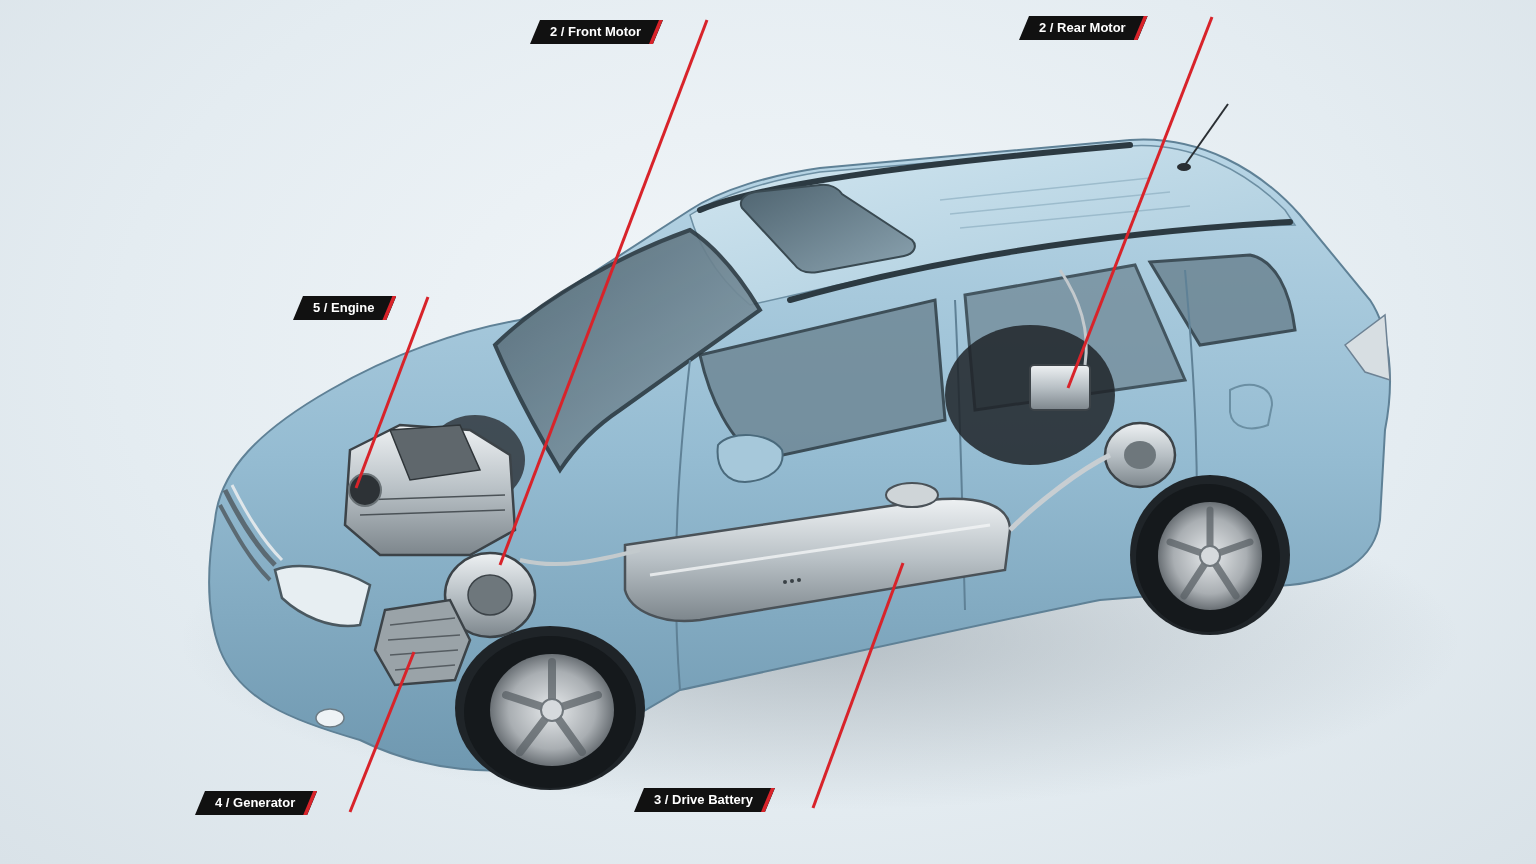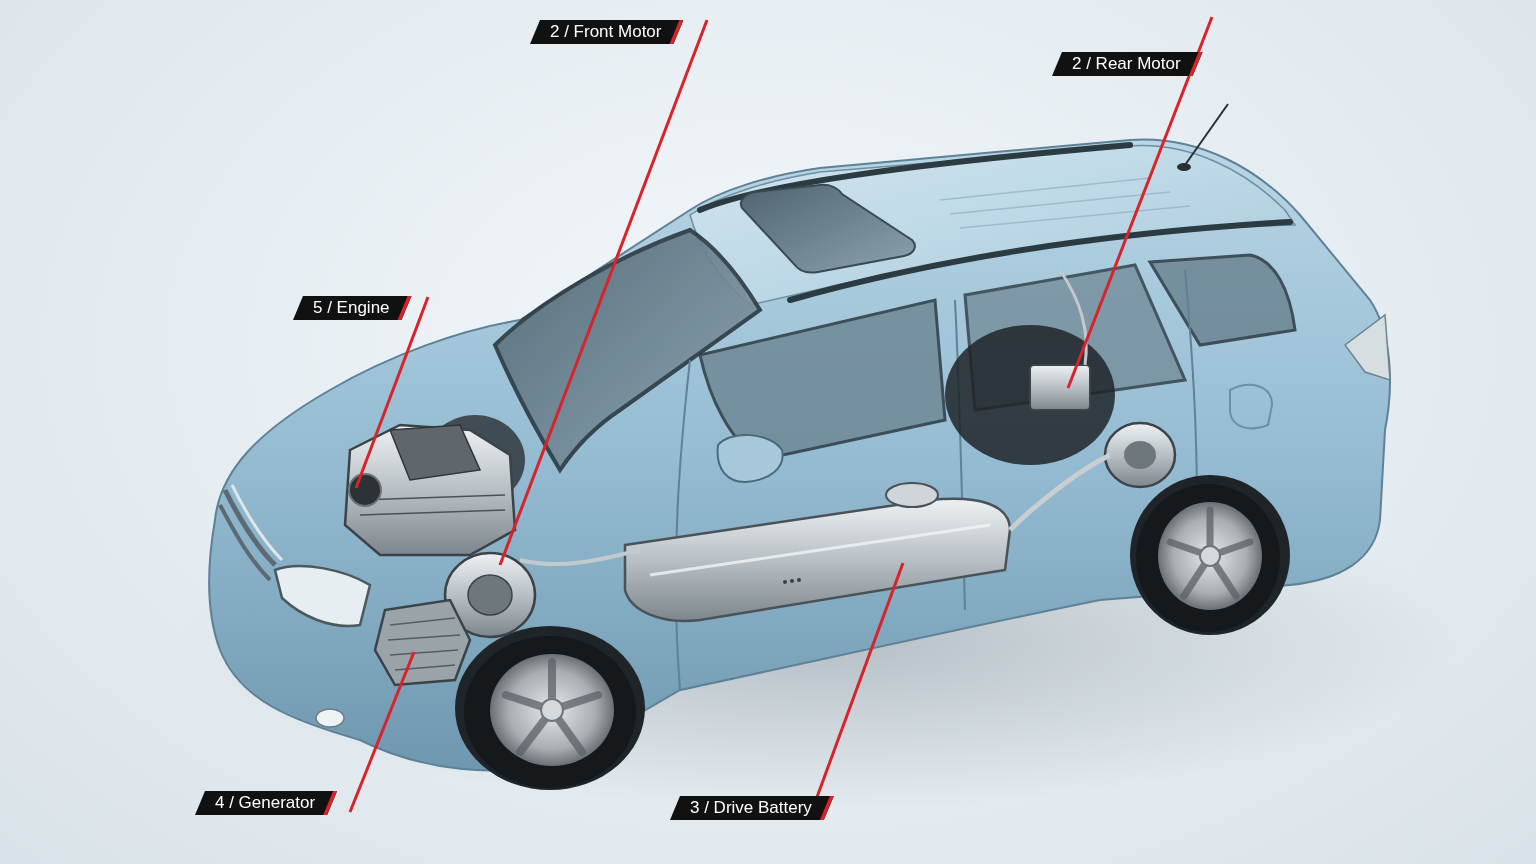--- a/index.html
+++ b/index.html
@@ -5,21 +5,21 @@
     html, body { margin: 0; padding: 0; }
     body {
       width: 1536px; height: 864px; overflow: hidden; position: relative;
       background: radial-gradient(ellipse at 50% 40%, #f2f6f9 0%, #e4ecf1 60%, #d9e2e8 100%);
       font-family: "Liberation Sans", sans-serif;
     }
     .stage { position: absolute; inset: 0; }
     svg.art { position: absolute; left: 0; top: 0; }
     .callout {
       position: absolute; height: 24px; line-height: 24px;
-      color: #ffffff; font-weight: normal; font-size: 17px;
+      color: #ffffff; font-weight: bold; font-size: 13px;
       padding: 0 22px 0 20px; white-space: nowrap;
       background: #111111;
       clip-path: polygon(10px 0, 100% 0, calc(100% - 10px) 100%, 0 100%);
     }
     .callout .accent {
       position: absolute; right: 0; top: 0; width: 14px; height: 24px;
       background: #d8232a;
       clip-path: polygon(10px 0, 14px 0, 4px 100%, 0 100%);
     }
   </style>
@@ -201,26 +201,26 @@
   <div class="callout" style="left:293px; top:296px;">
     <span>5 / Engine</span>
     <span class="accent"></span>
   </div>
 
   <div class="callout" style="left:530px; top:20px;">
     <span>2 / Front Motor</span>
     <span class="accent"></span>
   </div>
 
-  <div class="callout" style="left:1052px; top:16px;margin-top:36px;">
+  <div class="callout" style="left:1019px; top:16px;">
     <span>2 / Rear Motor</span>
     <span class="accent"></span>
   </div>
 
-  <div class="callout" style="left:670px; top:788px;margin-top:8px;">
+  <div class="callout" style="left:634px; top:788px;">
     <span>3 / Drive Battery</span>
     <span class="accent"></span>
   </div>
 
   <div class="callout" style="left:195px; top:791px;">
     <span>4 / Generator</span>
     <span class="accent"></span>
   </div>
 
 </div>

